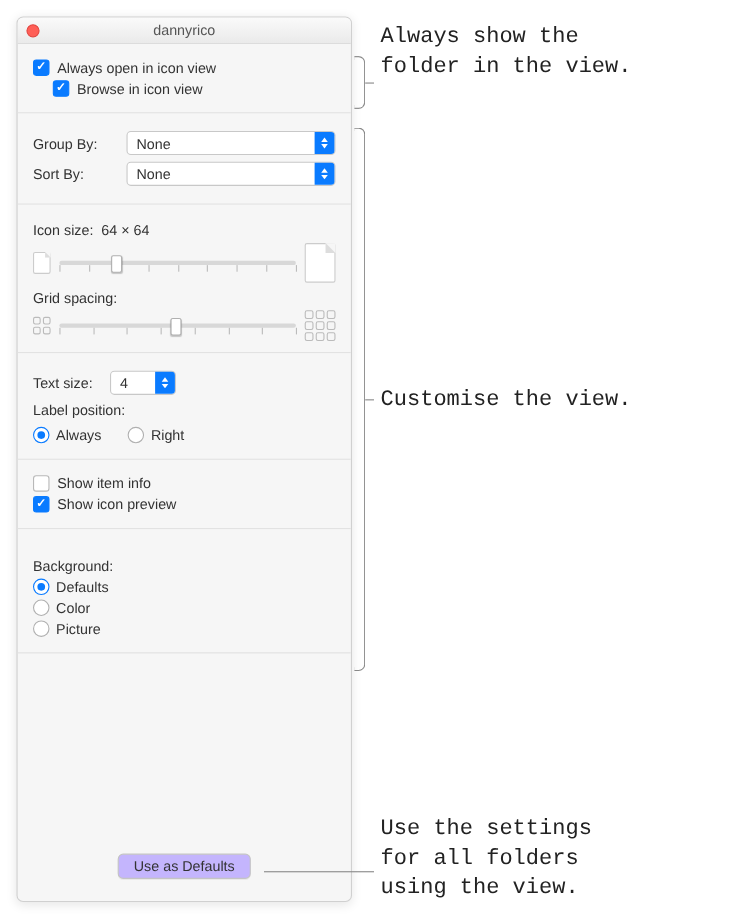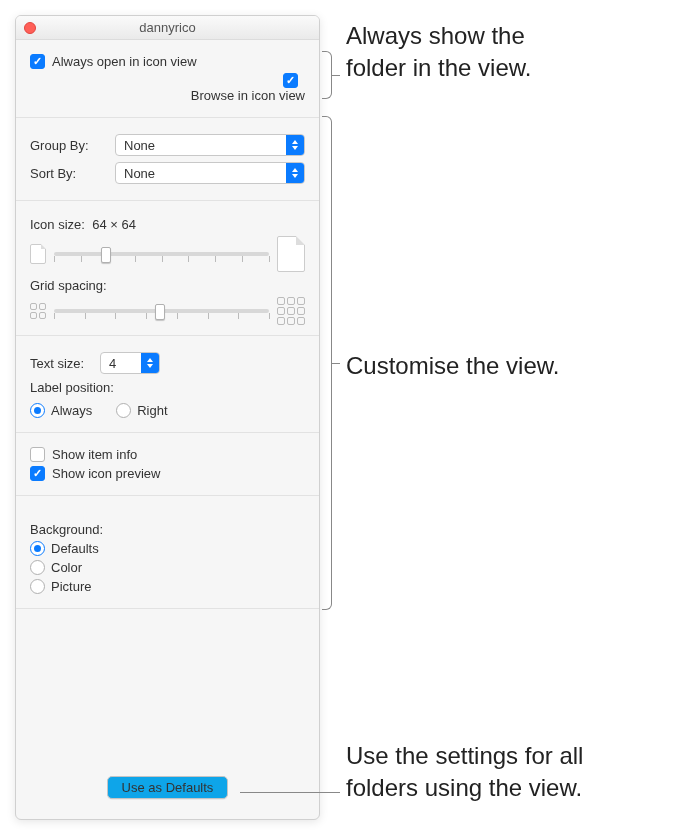--- a/index.html
+++ b/index.html
@@ -44,21 +44,21 @@
     left: 0; right: 0;
     text-align: center;
     font-size: 13px;
     color: #555;
   }
   .section {
     padding: 10px 14px;
     border-bottom: 1px solid #e2e2e2;
   }
   .row { display: flex; align-items: flex-end; margin: 4px 0; }
-  .row.indent { padding-left: 18px; flex-direction: column; }
+  .row.indent { padding-left: 18px; }
   .chk {
     appearance: none;
     width: 15px; height: 15px;
     border: 1px solid #b8b8b8;
     border-radius: 3px;
     margin-right: 7px;
     background: #fff;
     display: inline-flex;
     align-items: center; justify-content: center;
   }
@@ -167,38 +167,39 @@
     gap: 2px;
   }
   .grid-icon-sm { grid-template-columns: repeat(2,7px); grid-template-rows: repeat(2,7px); }
   .grid-icon-lg { grid-template-columns: repeat(3,8px); grid-template-rows: repeat(3,8px); }
   .grid-icon-sm span, .grid-icon-lg span {
     border:1px solid #bbb; border-radius:2px;
   }
   .radio-row { display:flex; gap: 24px; margin-top:4px; }
   .button {
     display:inline-block;
-    background: #0ea5e9;
+    background: #c4b5fd;
     border:1px solid #c4c4c4;
     border-radius: 5px;
     padding: 3px 14px;
     font-size: 13px;
     box-shadow: 0 1px 0 rgba(0,0,0,0.05);
   }
   .footer {
     position: absolute;
     bottom: 20px; left:0; right:0;
     text-align: center;
   }
   
   .callout {
     position: absolute;
-    font-size: 24px;
+    font-size: 20px;
     color: #222;
     line-height: 1.35;
+    font-family: Liberation Mono, monospace;
   }
   .bracket {
     position: absolute;
     border-right: 1px solid #888;
     border-top: 1px solid #888;
     border-bottom: 1px solid #888;
     border-top-right-radius: 6px;
     border-bottom-right-radius: 6px;
   }
   .leader {

